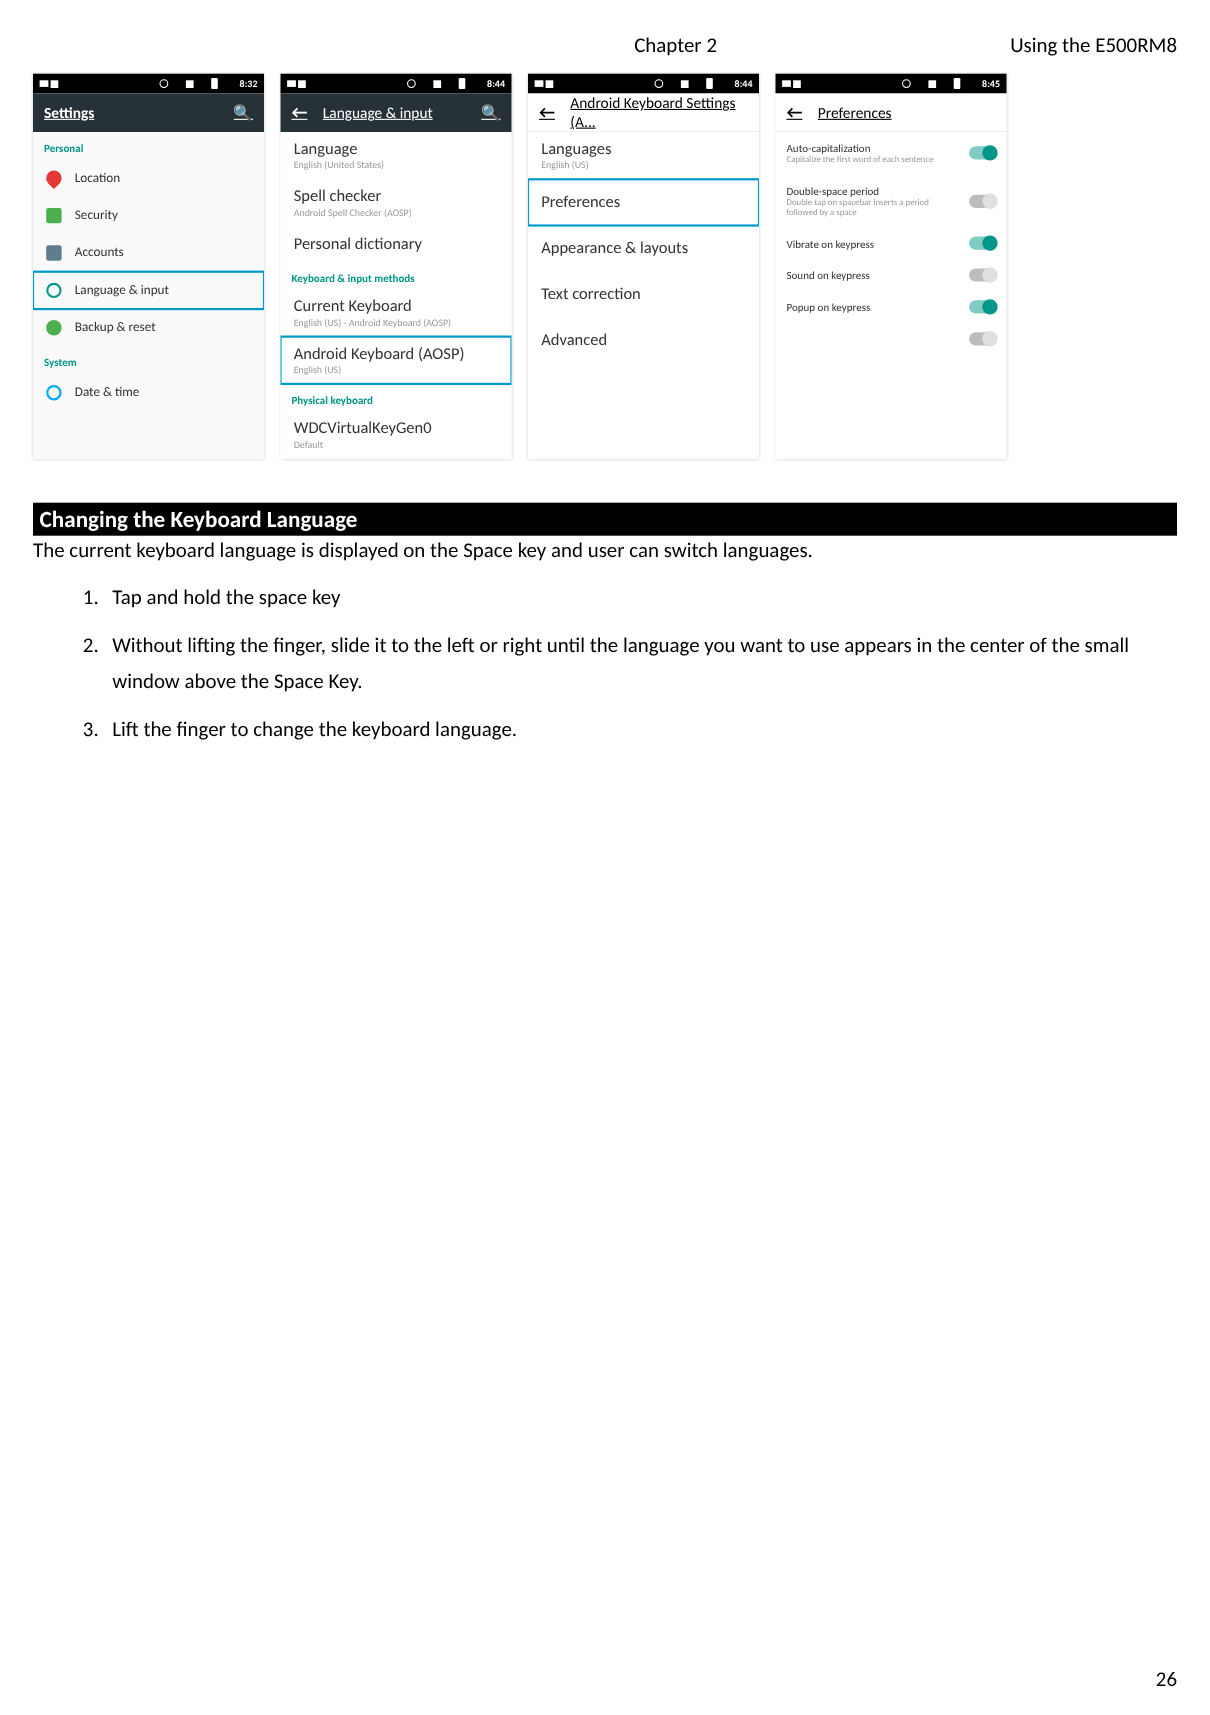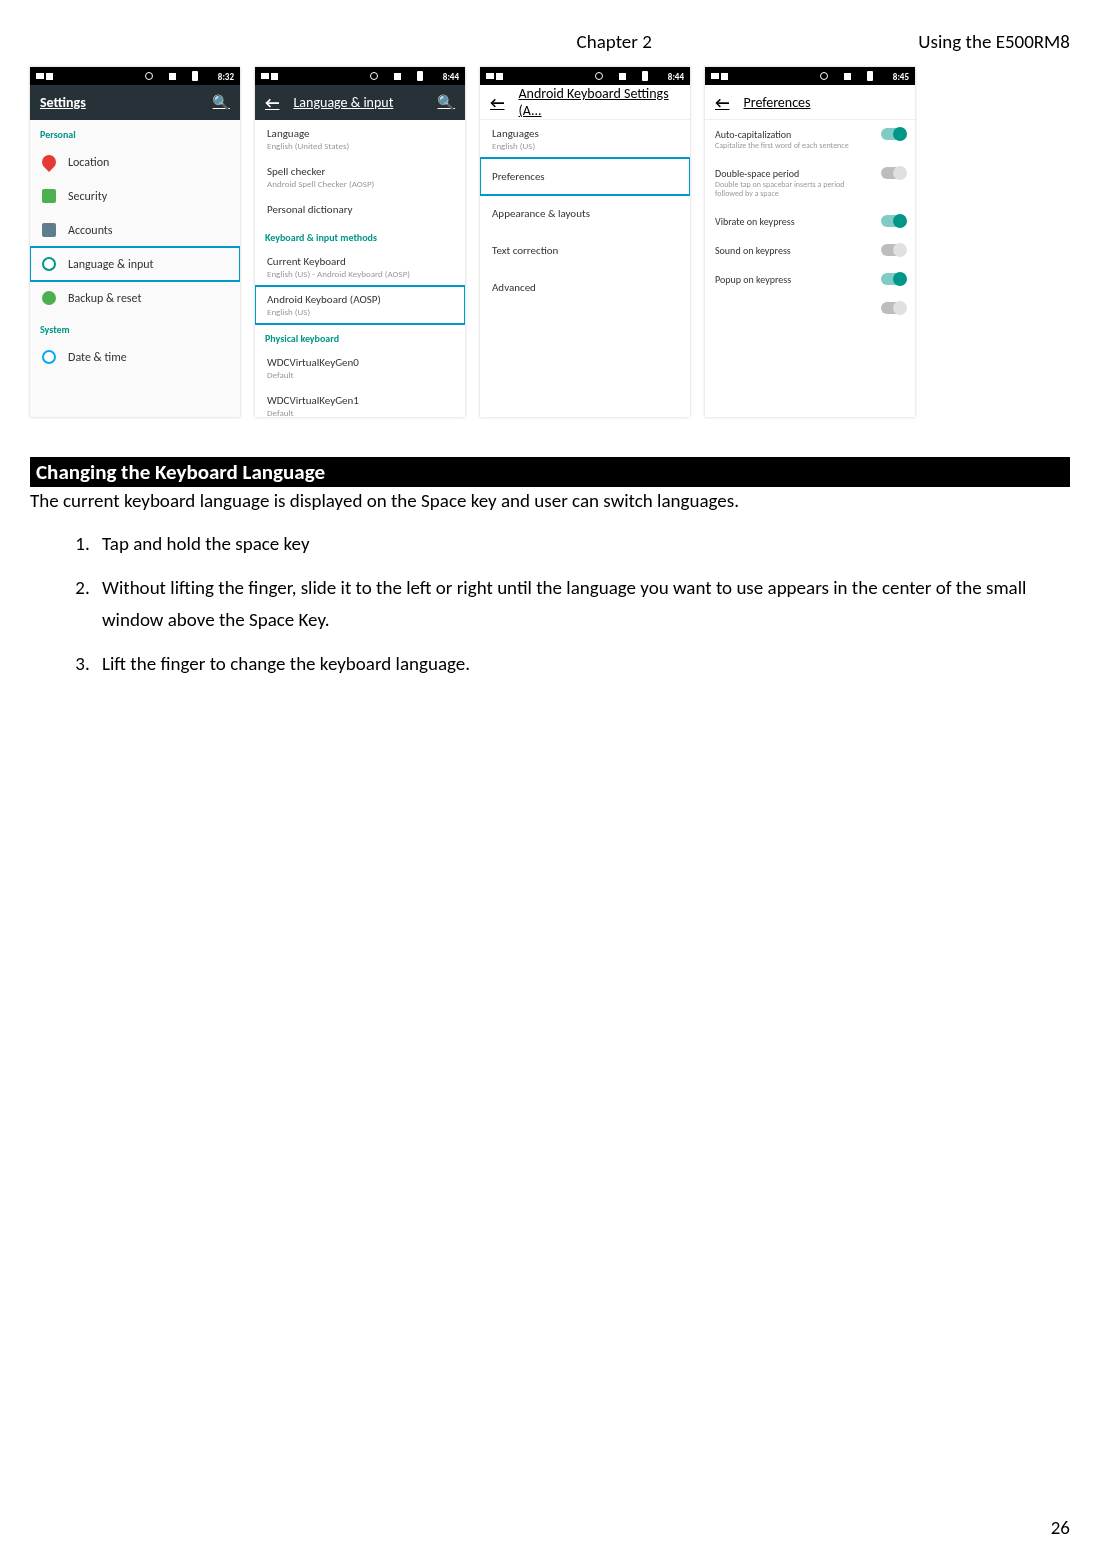--- a/index.html
+++ b/index.html
@@ -26,24 +26,24 @@
   .appbar .back { font-size: 16px; font-weight: bold; }
   .appbar .search { font-size: 14px; }
   .list { flex: 1; background: #fafafa; overflow: hidden; }
   .list.white { background: #fff; }
   .cat { color: #009688; font-size: 10px; font-weight: bold; padding: 8px 10px 4px 10px; }
   .row { display: flex; align-items: flex-start; gap: 12px; padding: 10px 12px; font-size: 12px; color: #333; }
   .row .icon { width: 14px; height: 14px; border-radius: 2px; flex-shrink: 0; }
   .row .label { flex: 1; font-size: 12px; }
   .hl { outline: 2px solid #0099cc; outline-offset: -1px; }
   .li-row { padding: 7px 12px; }
-  .li-row .t { font-size: 11px; color: #333; }
+  .li-row .t { font-size: 15px; color: #333; }
   .li-row .s { font-size: 9px; color: #999; }
   .li-row.simple { padding: 12px 12px; }
-  .pref-row { display: flex; padding: 8px 10px; gap: 8px; }
+  .pref-row { display: flex; align-items: center; padding: 8px 10px; gap: 8px; }
   .pref-row .txt { flex: 1; }
   .pref-row .t { font-size: 10px; color: #333; }
   .pref-row .s { font-size: 8px; color: #999; line-height: 1.2; }
   .toggle { width: 24px; height: 12px; border-radius: 6px; position: relative; flex-shrink: 0; }
   .toggle::after { content: ''; position: absolute; width: 14px; height: 14px; border-radius: 50%; top: -1px; }
   .toggle.on { background: #80cbc4; }
   .toggle.on::after { background: #009688; right: -2px; }
   .toggle.off { background: #bdbdbd; }
   .toggle.off::after { background: #e0e0e0; right: -2px; }
   .section-heading { background: #000; color: #fff; font-weight: bold; font-size: 21px; padding: 2px 6px; margin-bottom: 0; }

